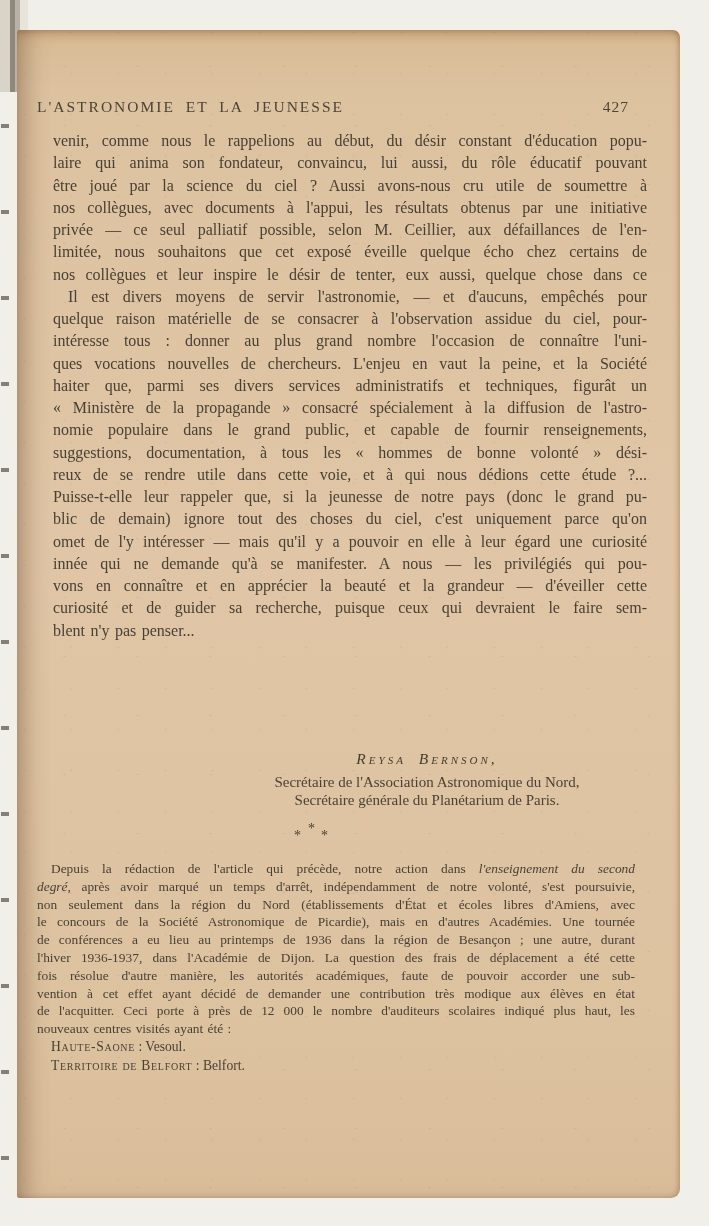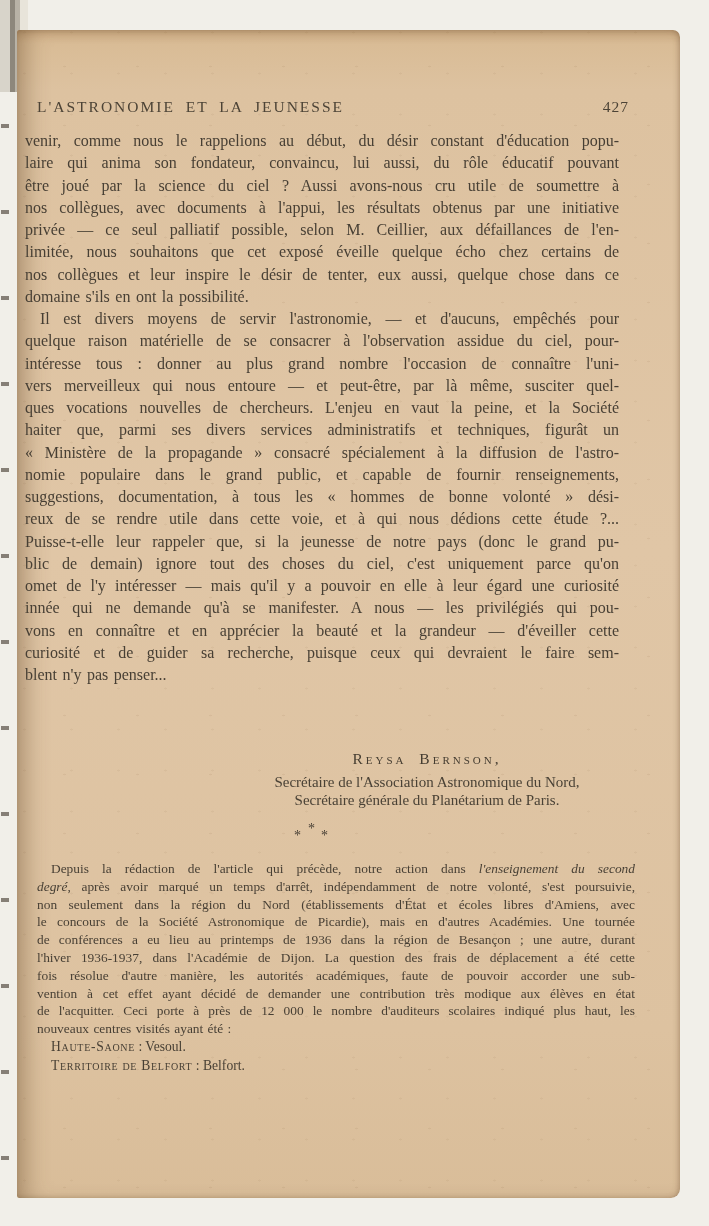--- a/index.html
+++ b/index.html
@@ -49,33 +49,33 @@
   
   .running-head{
     position:absolute;top:68px;left:20px;width:594px;
     text-align:left;font-size:15.5px;letter-spacing:2px;word-spacing:5px;
     color:#4c4336;
   }
   .head-page{position:absolute;right:2px;top:0;letter-spacing:1px;}
 
   
   .body-text{
-    position:absolute;top:100px;left:8px;width:594px;
+    position:absolute;top:100px;left:36px;width:594px;
     font-size:16px;line-height:22.25px;
     word-spacing:1.5px;
   }
   .line{text-align:justify;text-align-last:justify;}
   .lastline{text-align:left;}
   .para2 .line:first-child{text-indent:15px;}
 
   
   .signature{position:absolute;top:720px;left:150px;width:520px;text-align:center;}
   .sig-name{
     font-variant:small-caps;font-size:15.5px;letter-spacing:3px;word-spacing:6px;
-    margin-bottom:5px;color:#453d31;
+    margin-bottom:5px;color:#453d31;font-style:italic;
   }
   .sig-role{font-size:15px;line-height:18.2px;color:#4a4236;}
 
   
   .asterism{position:absolute;top:791px;left:262px;width:66px;height:24px;font-size:14px;}
   .asterism span{position:absolute;}
   .ast-top{left:29px;top:0;}
   .ast-left{left:15px;top:7px;}
   .ast-right{left:42px;top:7px;}
 
@@ -111,27 +111,25 @@
     <div class="body-text">
       <div class="para para1">
           <div class="line">venir, comme nous le rappelions au début, du désir constant d'éducation popu-</div>
           <div class="line">laire qui anima son fondateur, convaincu, lui aussi, du rôle éducatif pouvant</div>
           <div class="line">être joué par la science du ciel ? Aussi avons-nous cru utile de soumettre à</div>
           <div class="line">nos collègues, avec documents à l'appui, les résultats obtenus par une initiative</div>
           <div class="line">privée — ce seul palliatif possible, selon M. Ceillier, aux défaillances de l'en-</div>
           <div class="line">limitée, nous souhaitons que cet exposé éveille quelque écho chez certains de</div>
           <div class="line">nos collègues et leur inspire le désir de tenter, eux aussi, quelque chose dans ce</div>
         </div>
-      <div class="lastline">domaine s'ils en ont la possibilité.</div>
 
       <div class="para para2">
           <div class="line">Il est divers moyens de servir l'astronomie, — et d'aucuns, empêchés pour</div>
           <div class="line">quelque raison matérielle de se consacrer à l'observation assidue du ciel, pour-</div>
           <div class="line">intéresse tous : donner au plus grand nombre l'occasion de connaître l'uni-</div>
-          <div class="line">vers merveilleux qui nous entoure — et peut-être, par là même, susciter quel-</div>
           <div class="line">ques vocations nouvelles de chercheurs. L'enjeu en vaut la peine, et la Société</div>
           <div class="line">haiter que, parmi ses divers services administratifs et techniques, figurât un</div>
           <div class="line">« Ministère de la propagande » consacré spécialement à la diffusion de l'astro-</div>
           <div class="line">nomie populaire dans le grand public, et capable de fournir renseignements,</div>
           <div class="line">suggestions, documentation, à tous les « hommes de bonne volonté » dési-</div>
           <div class="line">reux de se rendre utile dans cette voie, et à qui nous dédions cette étude ?...</div>
           <div class="line">Puisse-t-elle leur rappeler que, si la jeunesse de notre pays (donc le grand pu-</div>
           <div class="line">blic de demain) ignore tout des choses du ciel, c'est uniquement parce qu'on</div>
           <div class="line">omet de l'y intéresser — mais qu'il y a pouvoir en elle à leur égard une curiosité</div>
           <div class="line">innée qui ne demande qu'à se manifester. A nous — les privilégiés qui pou-</div>

